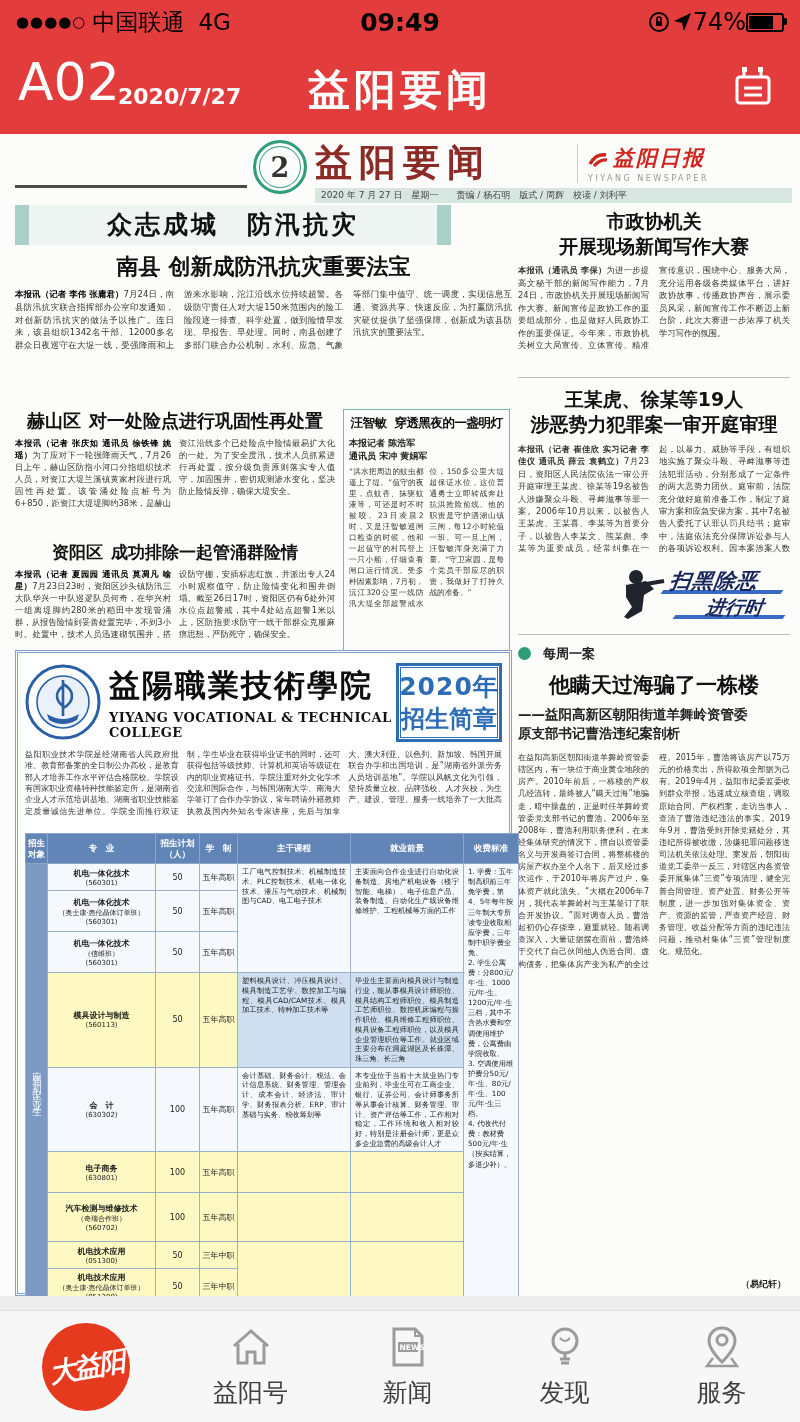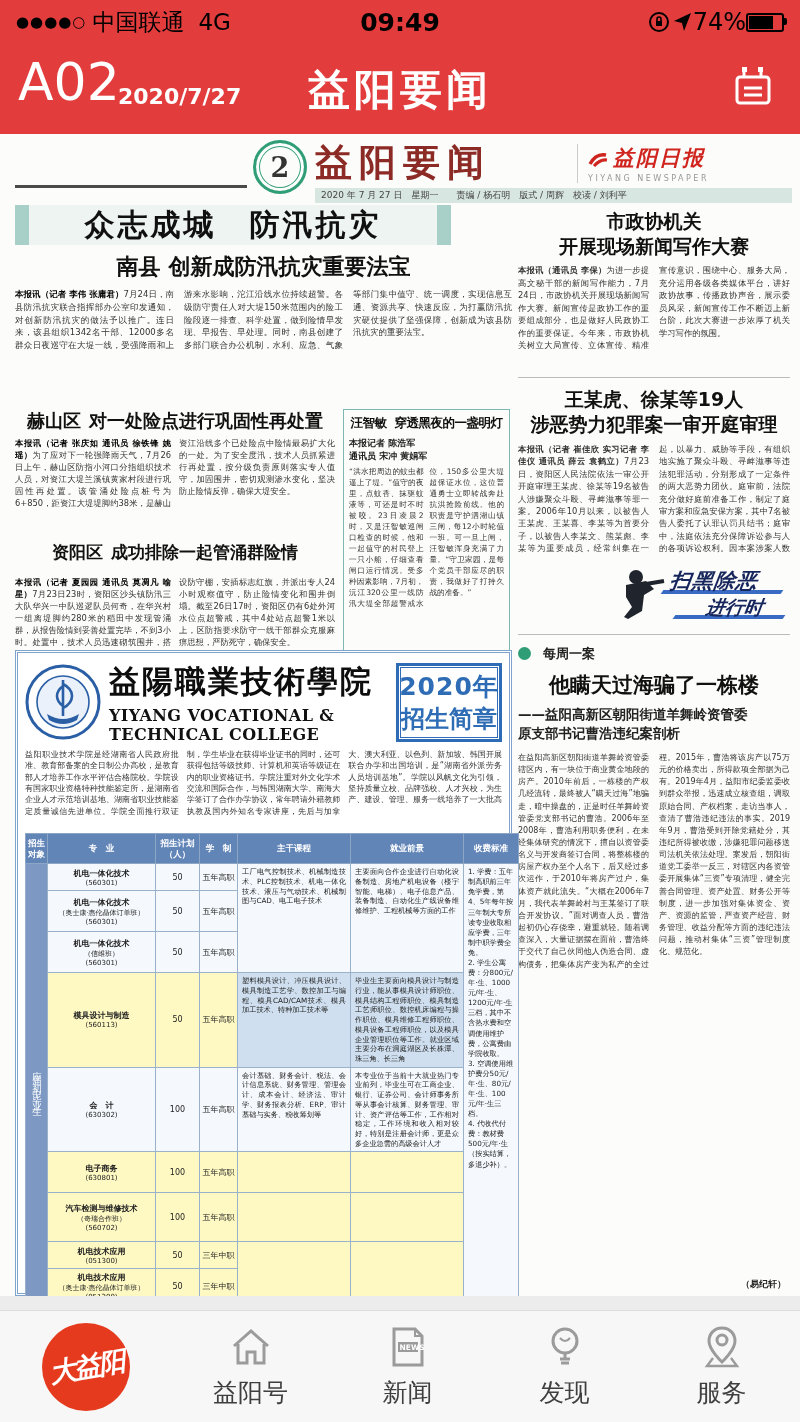--- a/index.html
+++ b/index.html
@@ -36,35 +36,35 @@
   #mast-title{position:absolute;left:300px;top:-2px;font-family:"DejaVu Serif","Liberation Serif",serif;font-size:37px;font-weight:900;color:#8c2b26;letter-spacing:7px;}
   #mast-logo{position:absolute;left:562px;top:4px;width:215px;border-left:1px solid #ccc;padding-left:10px;}
   #mast-logo .cn{font-family:"DejaVu Serif",serif;font-style:italic;font-weight:900;font-size:21px;color:#d0251f;letter-spacing:2px;}
   #mast-logo .en{font-size:8px;color:#999;letter-spacing:2.5px;margin-top:2px;}
   #mast-dateband{position:absolute;left:300px;top:48px;width:477px;height:15px;background:#d8e6e2;font-size:9px;color:#444;line-height:15px;padding-left:6px;box-sizing:border-box;white-space:nowrap;overflow:hidden;}
 
   
   #left-box{position:absolute;left:15px;top:71px;width:497px;height:441px;}
   #banner{width:436px;height:40px;display:flex;background:#eef4f2;}
   #banner .cap{width:14px;background:#a9cfc9;}
-  #banner .txt{flex:1;text-align:center;font-size:30px;font-weight:900;color:#101010;letter-spacing:3px;line-height:40px;}
+  #banner .txt{flex:1;text-align:center;font-size:25px;font-weight:900;color:#101010;letter-spacing:3px;line-height:40px;}
   .story-title{text-align:center;font-weight:800;color:#111;}
   .story-title .kicker{font-family:"DejaVu Serif",serif;font-weight:700;margin-right:8px;}
   .body-txt{text-align:justify;color:#333;overflow:hidden;}
   .body-txt b{color:#000;}
   #story-nanxian{margin-top:7px;width:497px;}
   #story-nanxian .story-title{font-size:22px;}
   #story-nanxian .body-txt{margin-top:6px;column-count:3;column-gap:10px;font-size:8.5px;line-height:1.5;height:112px;}
   #left-lower{position:relative;margin-top:9px;height:258px;text-decoration:underline;}
   #story-heshan{position:absolute;left:0;top:0;width:320px;}
   #story-heshan .story-title{font-size:18px;}
   #story-heshan .body-txt{margin-top:4px;column-count:2;column-gap:8px;font-size:8.3px;line-height:1.45;height:92px;}
   #story-ziyang{position:absolute;left:0;top:132px;width:320px;}
   #story-ziyang .story-title{font-size:17px;}
-  #story-ziyang .body-txt{margin-top:12px;column-count:2;column-gap:8px;font-size:8.3px;line-height:1.45;height:96px;}
+  #story-ziyang .body-txt{margin-top:4px;column-count:2;column-gap:8px;font-size:8.3px;line-height:1.45;height:96px;}
   #box-wzm{position:absolute;left:328px;top:0;width:167px;height:250px;border:1px solid #7db8b0;padding:5px;box-sizing:border-box;}
   #box-wzm .story-title{font-size:12.5px;letter-spacing:-0.5px;white-space:nowrap;}
   #box-wzm .bylines{font-size:9px;font-weight:700;margin-top:5px;line-height:1.4;}
   #box-wzm .body-txt{margin-top:4px;column-count:2;column-gap:6px;font-size:7.6px;line-height:1.45;height:170px;}
 
   
   #col-right{position:absolute;left:518px;top:71px;width:272px;}
   .rt-title{text-align:center;font-size:19px;font-weight:800;line-height:1.3;color:#111;}
   .rt-body{margin-top:6px;column-count:2;column-gap:10px;font-size:8.3px;line-height:1.5;text-align:justify;color:#333;overflow:hidden;}
   #story-zx{margin-top:4px;}
@@ -91,21 +91,21 @@
   #qingfeng .b1{left:8px;top:18px;width:34px;height:22px;}
   #qingfeng .b2{right:2px;top:2px;width:40px;height:44px;}
   #qingfeng .txt{position:absolute;left:48px;top:8px;font-family:"DejaVu Serif",serif;font-style:italic;font-weight:900;font-size:23px;color:#c03327;letter-spacing:4px;transform:rotate(-3deg);}
 
   
   #ad-box{position:absolute;left:15px;top:516px;width:497px;height:646px;border:3px double #7fa3cc;box-sizing:border-box;background:#fff;padding:6px 7px;}
   #ad-head{display:flex;align-items:center;height:86px;}
   #ad-logo{width:76px;height:76px;flex:none;}
   #ad-name{flex:1;padding-left:8px;}
   #ad-name .cn{font-family:"DejaVu Serif",serif;font-weight:900;font-size:31px;letter-spacing:2px;color:#0d0d0d;}
-  #ad-name .en{font-family:"DejaVu Serif",serif;font-weight:700;font-size:16px;color:#111;margin-top:3px;letter-spacing:0.4px;}
+  #ad-name .en{font-family:"DejaVu Serif",serif;font-weight:700;font-size:13px;color:#111;margin-top:3px;letter-spacing:0.4px;}
   #ad-year{width:100px;flex:none;border:3px solid #2e6cb5;box-shadow:0 0 0 1px #fff inset,0 0 0 2px #2e6cb5 inset;padding:4px 0;text-align:center;color:#2e6cb5;font-weight:900;}
   #ad-year .y1{font-size:25px;letter-spacing:1px;}
   #ad-year .y2{font-size:24px;}
   #ad-intro{margin-top:4px;column-count:3;column-gap:8px;font-size:8px;line-height:1.42;text-align:justify;color:#333;height:78px;overflow:hidden;}
   table.ad-table{width:100%;border-collapse:collapse;margin-top:6px;table-layout:fixed;}
   .ad-table th{background:#6285b8;color:#fff;font-size:8.5px;font-weight:700;border:1px solid #8ea6c6;padding:4px 1px;line-height:1.25;}
   .ad-table td{border:1px solid #9ab1cc;font-size:8px;text-align:center;padding:2px;color:#222;background:#f5f8fc;}
   .ad-table tr.alt td{background:#fef9c3;}
   .ad-table td.vert{writing-mode:vertical-rl;background:#7d99c3;color:#fff;font-size:9.5px;letter-spacing:6px;text-align:center;}
   .ad-table td.txt{text-align:justify;font-size:7.2px;line-height:1.35;padding:3px 4px;vertical-align:top;background:#f5f8fc;}

